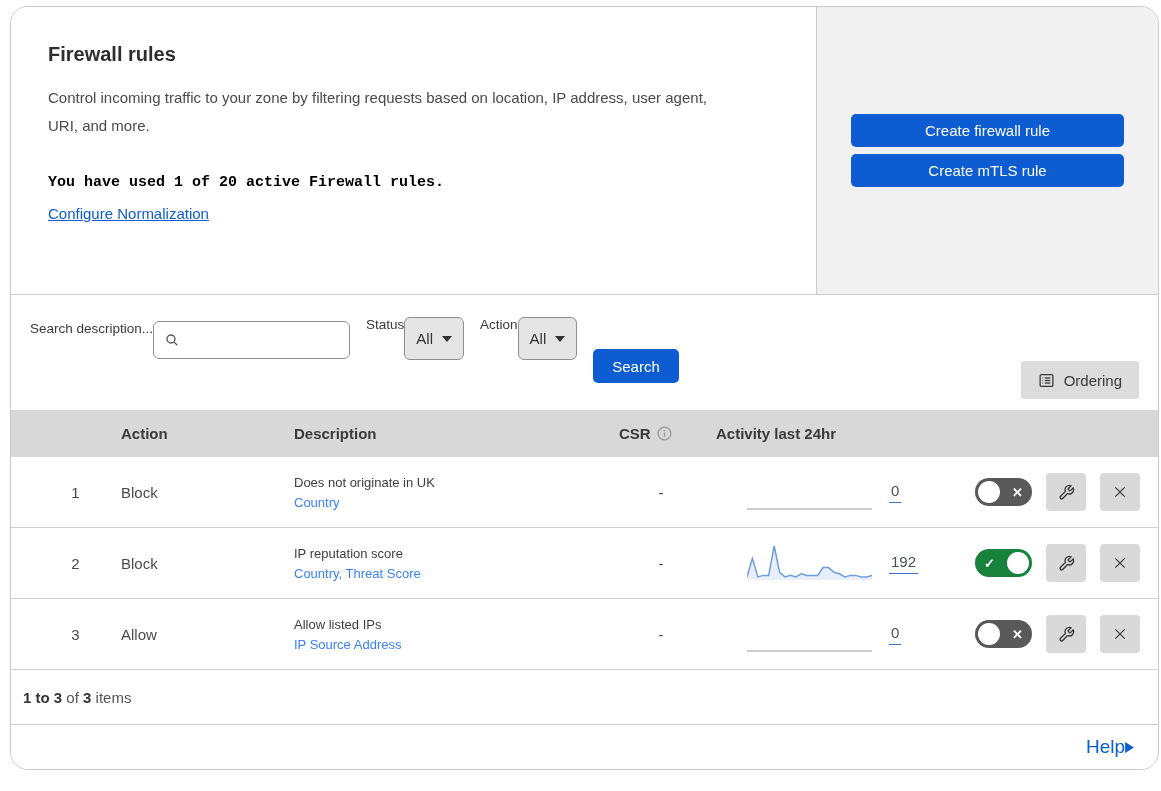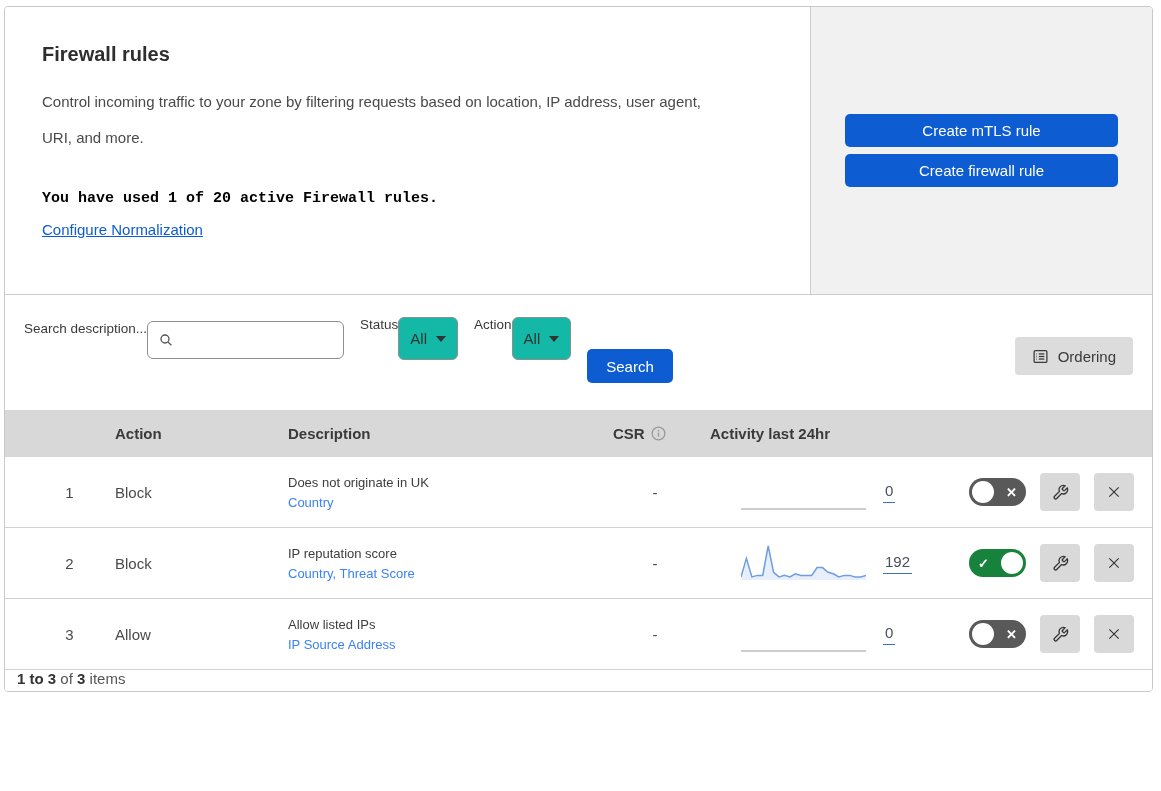--- a/index.html
+++ b/index.html
@@ -1,48 +1,48 @@
 <!DOCTYPE html>
 <html><head>
 <meta charset="utf-8">
 <style>
   * { box-sizing: border-box; margin: 0; padding: 0; }
   html,body { width: 1161px; height: 791px; background: #fff;
     font-family: "Liberation Sans", sans-serif; }
-  .page { position: absolute; left: 4px; top: 6px; width: 1149px; height: 686px;
-    border: 1px solid #c9c9c9; border-radius: 4px; background: #fff;
+  .page { position: absolute; left: 10px; top: 6px; width: 1149px; height: 764px;
+    border: 1px solid #c9c9c9; border-radius: 18px; background: #fff;
     display: flex; flex-direction: column; overflow: hidden; }
 
   
   .top { display: flex; height: 288px; border-bottom: 1px solid #ccc; flex: none; }
   .top-left { flex: 1; padding: 36px 48px 0 37px; background: #fff; }
   .top-right { width: 342px; flex: none; background: #f1f1f1; border-left: 1px solid #ccc;
     display: flex; flex-direction: column; justify-content: center; gap: 7px; padding: 0 34px; }
   h1 { font-size: 20px; font-weight: 600; color: #2e2e2e; margin-bottom: 18px; }
-  .desc { font-size: 15px; color: #4a4a4a; line-height: 36px; max-width: 665px; margin-bottom: 34px; }
+  .desc { font-size: 15px; color: #4a4a4a; line-height: 28px; max-width: 665px; margin-bottom: 34px; }
   .usage { font-size: 15px; font-weight: bold; color: #000000; margin-bottom: 14px; font-family: Liberation Mono, monospace; }
   .norm { font-size: 15px; color: #4a4a4a; margin-bottom: 6px; }
   .norm b { color: #333; }
   .link { font-size: 15px; color: #0d5cd1; text-decoration: underline; cursor: pointer; display: inline-block; }
   .btn-primary { display: block; width: 100%; height: 33px; background: #0d5cd1; color: #fff;
     border: none; border-radius: 5px; font-size: 15px; font-family: inherit; cursor: pointer; }
 
   
   .filters { height: 115px; display: flex; align-items: flex-start; padding: 22px 19px 0 19px; flex: none; background: #fff; }
   .fgroup { display: flex; margin-right: 16px; }
   .fgroup.search-g { margin-top: 4px; }
   .flabel { font-size: 13.5px; color: #3a3a3a; height: 18px; margin-bottom: 5px; }
   .search-box { width: 197px; height: 38px; border: 1px solid #8f8f8f; border-radius: 6px;
     display: flex; align-items: center; padding: 0 10px; gap: 7px; background: #fff; }
   .search-box input { border: none; outline: none; flex: 1; font-size: 14px; font-family: inherit; min-width: 0; }
-  .select { height: 43px; border: 1px solid #8f8f8f; border-radius: 6px; background: #14b8a6;
+  .select { height: 43px; border: 1px solid #8f8f8f; border-radius: 6px; background: #e5e5e5;
     display: flex; align-items: center; padding: 0 11px; gap: 9px; font-size: 15px; color: #333; cursor: pointer; }
   .btn-search { margin-top: 32px; height: 34px; padding: 0 19px; background: #0d5cd1; color: #fff;
     border: none; border-radius: 5px; font-size: 15px; font-family: inherit; cursor: pointer; }
-  .btn-ordering { margin-left: auto; margin-top: 20px; height: 38px; padding: 0 17px;
+  .btn-ordering { margin-left: auto; margin-top: 44px; height: 38px; padding: 0 17px;
     background: #dcdcdc; color: #3a3a3a; border: none; border-radius: 4px; font-size: 15px;
     font-family: inherit; cursor: pointer; display: flex; align-items: center; gap: 9px; }
 
   
   .tgrid { display: grid; grid-template-columns: 105px 173px 322px 100px 255px 1fr; align-items: center; }
   .thead { height: 47px; background: #d8d8d8; flex: none; }
   .thead .hcell { font-size: 15px; font-weight: 600; color: #3a3a3a; padding-left: 5px; }
   .thead .h-csr { display: flex; align-items: center; gap: 6px; padding-left: 8px; }
   .trow { height: 71px; border-bottom: 1px solid #d2d2d2; flex: none; background: #fff; }
   .c-num { text-align: center; padding-left: 24px; font-size: 15px; color: #4a4a4a; }
@@ -85,22 +85,22 @@
 <div class="page">
 
   <div class="top">
     <div class="top-left">
       <h1>Firewall rules</h1>
       <p class="desc">Control incoming traffic to your zone by filtering requests based on location, IP address, user agent, URI, and more.</p>
       <p class="usage">You have used 1 of 20 active Firewall rules.</p>
       <a class="link">Configure Normalization</a>
     </div>
     <div class="top-right">
+      <button class="btn-primary">Create firewall rule</button>
       <button class="btn-primary">Create mTLS rule</button>
-      <button class="btn-primary">Create firewall rule</button>
     </div>
   </div>
 
   <div class="filters">
     <div class="fgroup search-g">
       <span class="flabel">Search description...</span>
       <div class="search-box">
         <svg width="16" height="16" viewBox="0 0 24 24" fill="none" stroke="#555" stroke-width="2">
             <circle cx="10.5" cy="10.5" r="6"></circle>
             <line x1="15.2" y1="15.2" x2="20" y2="20"></line>

